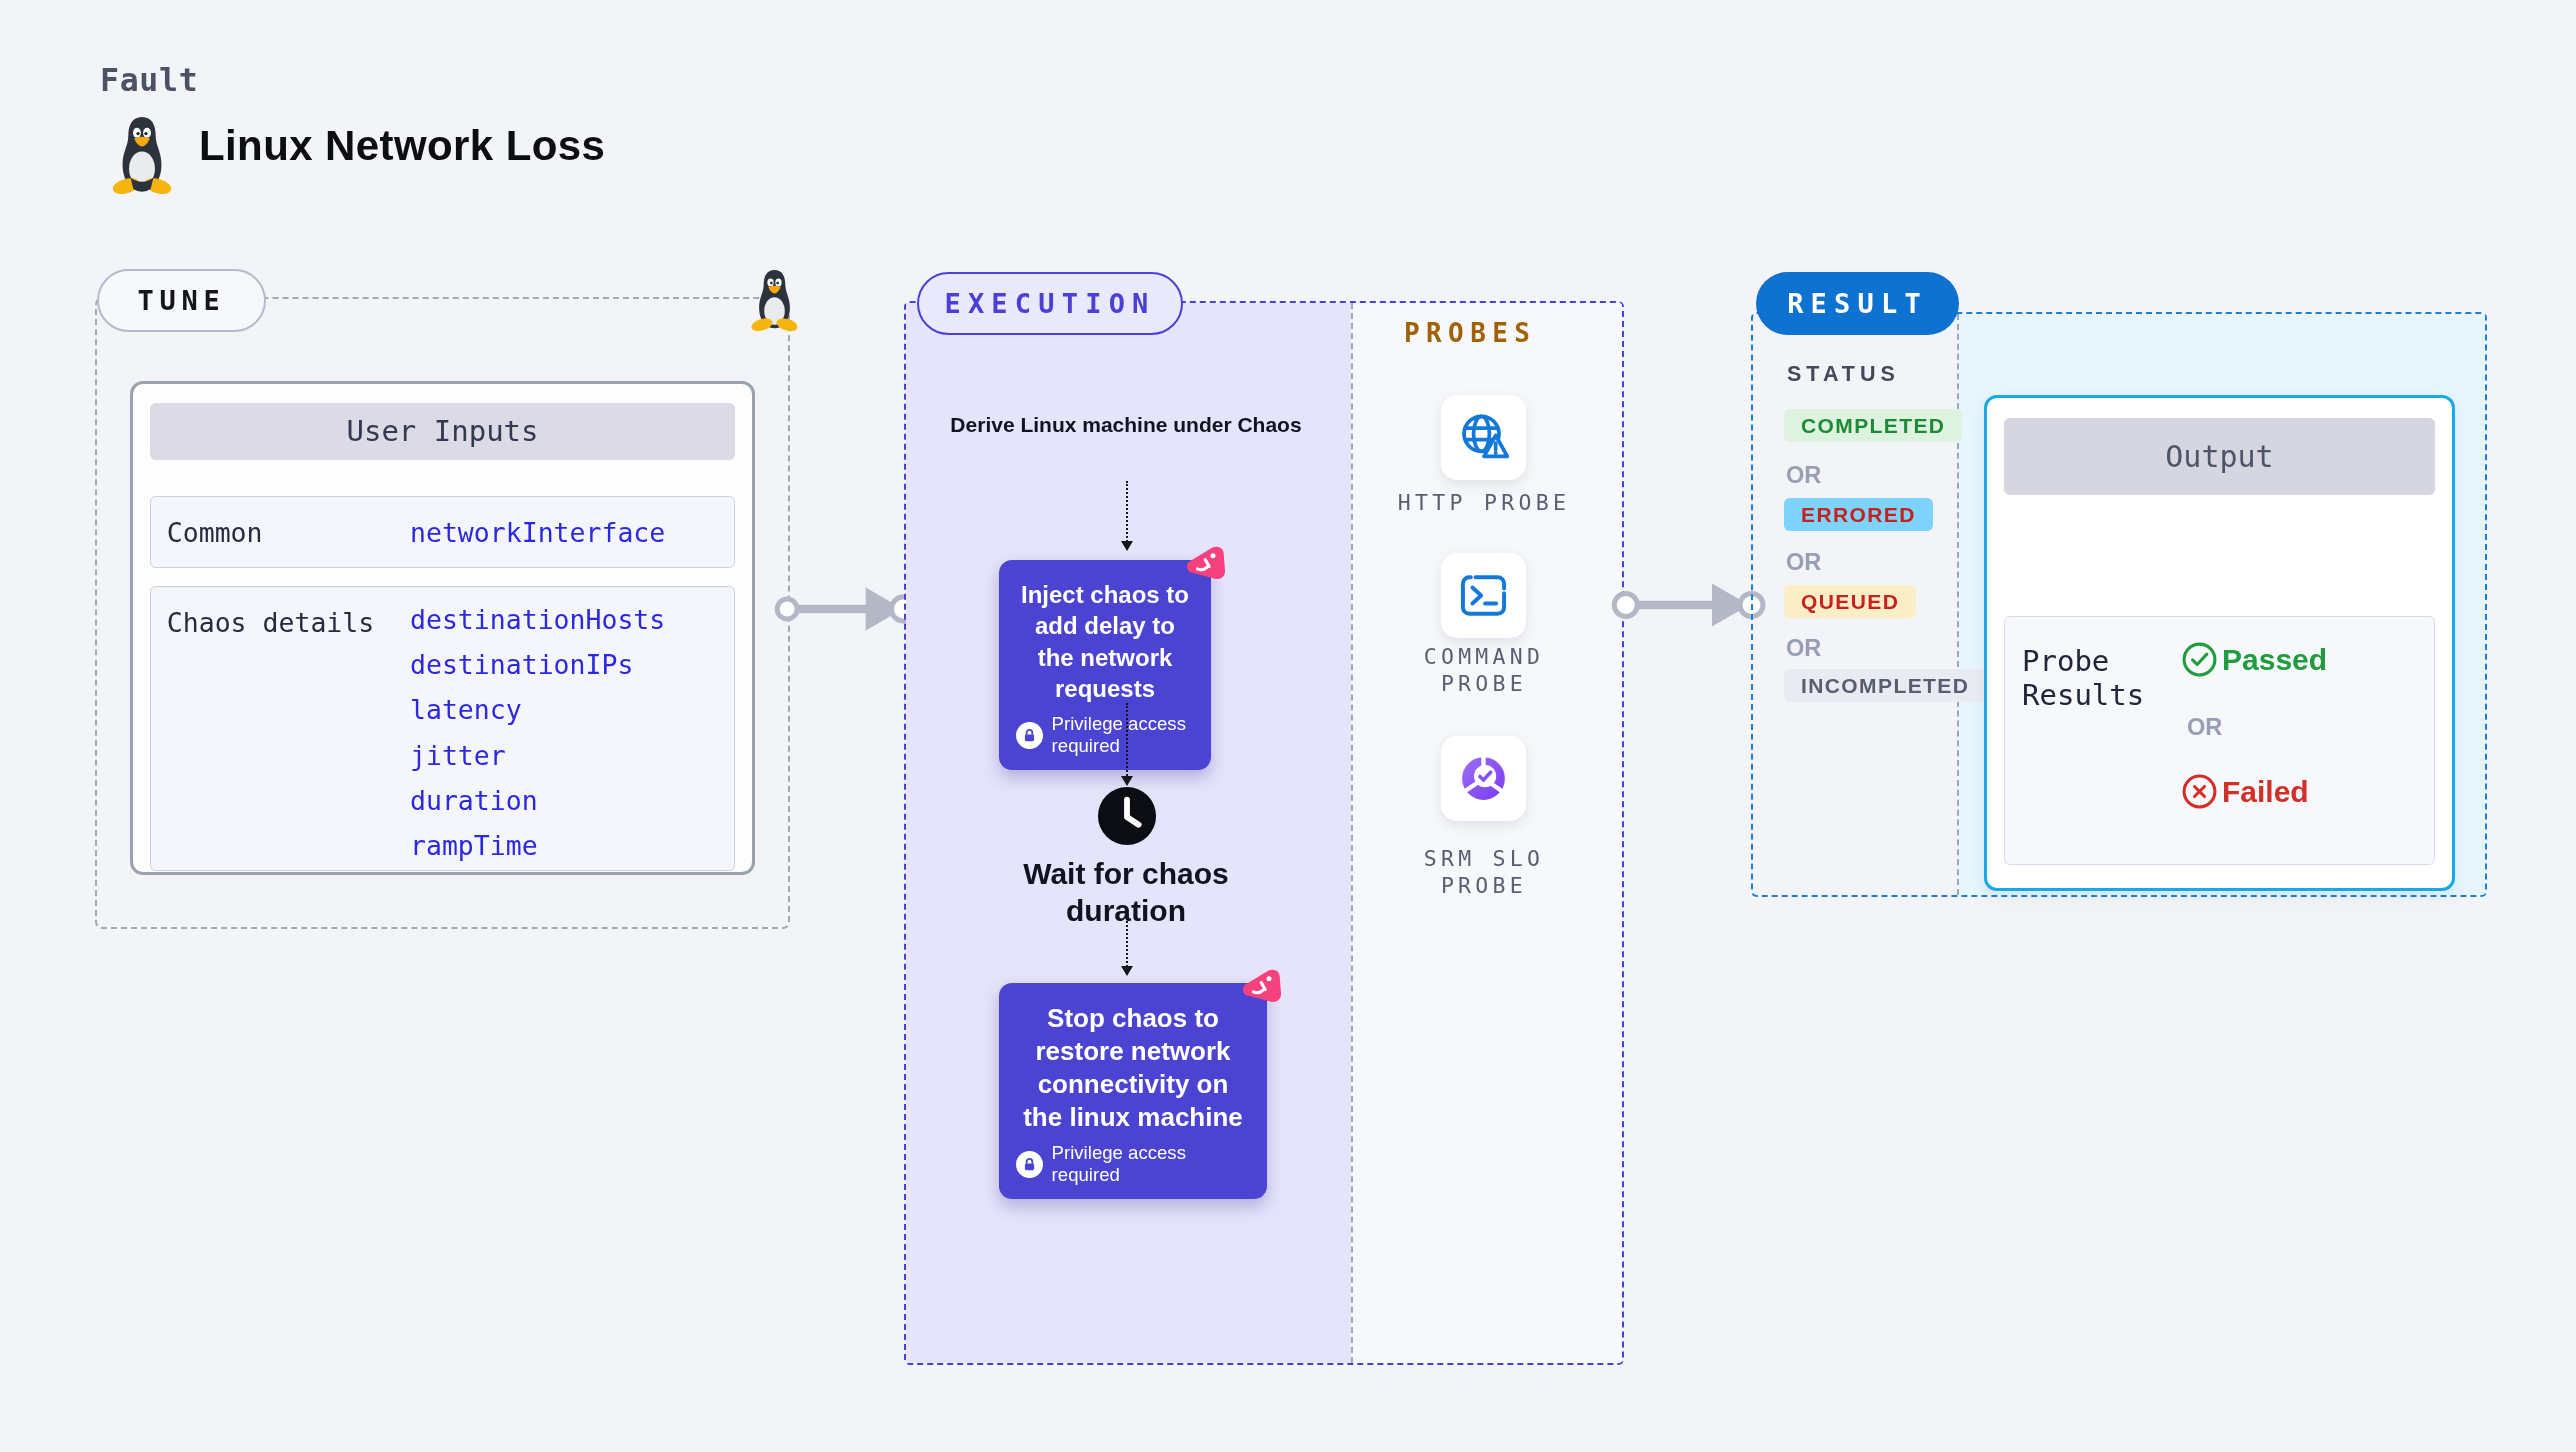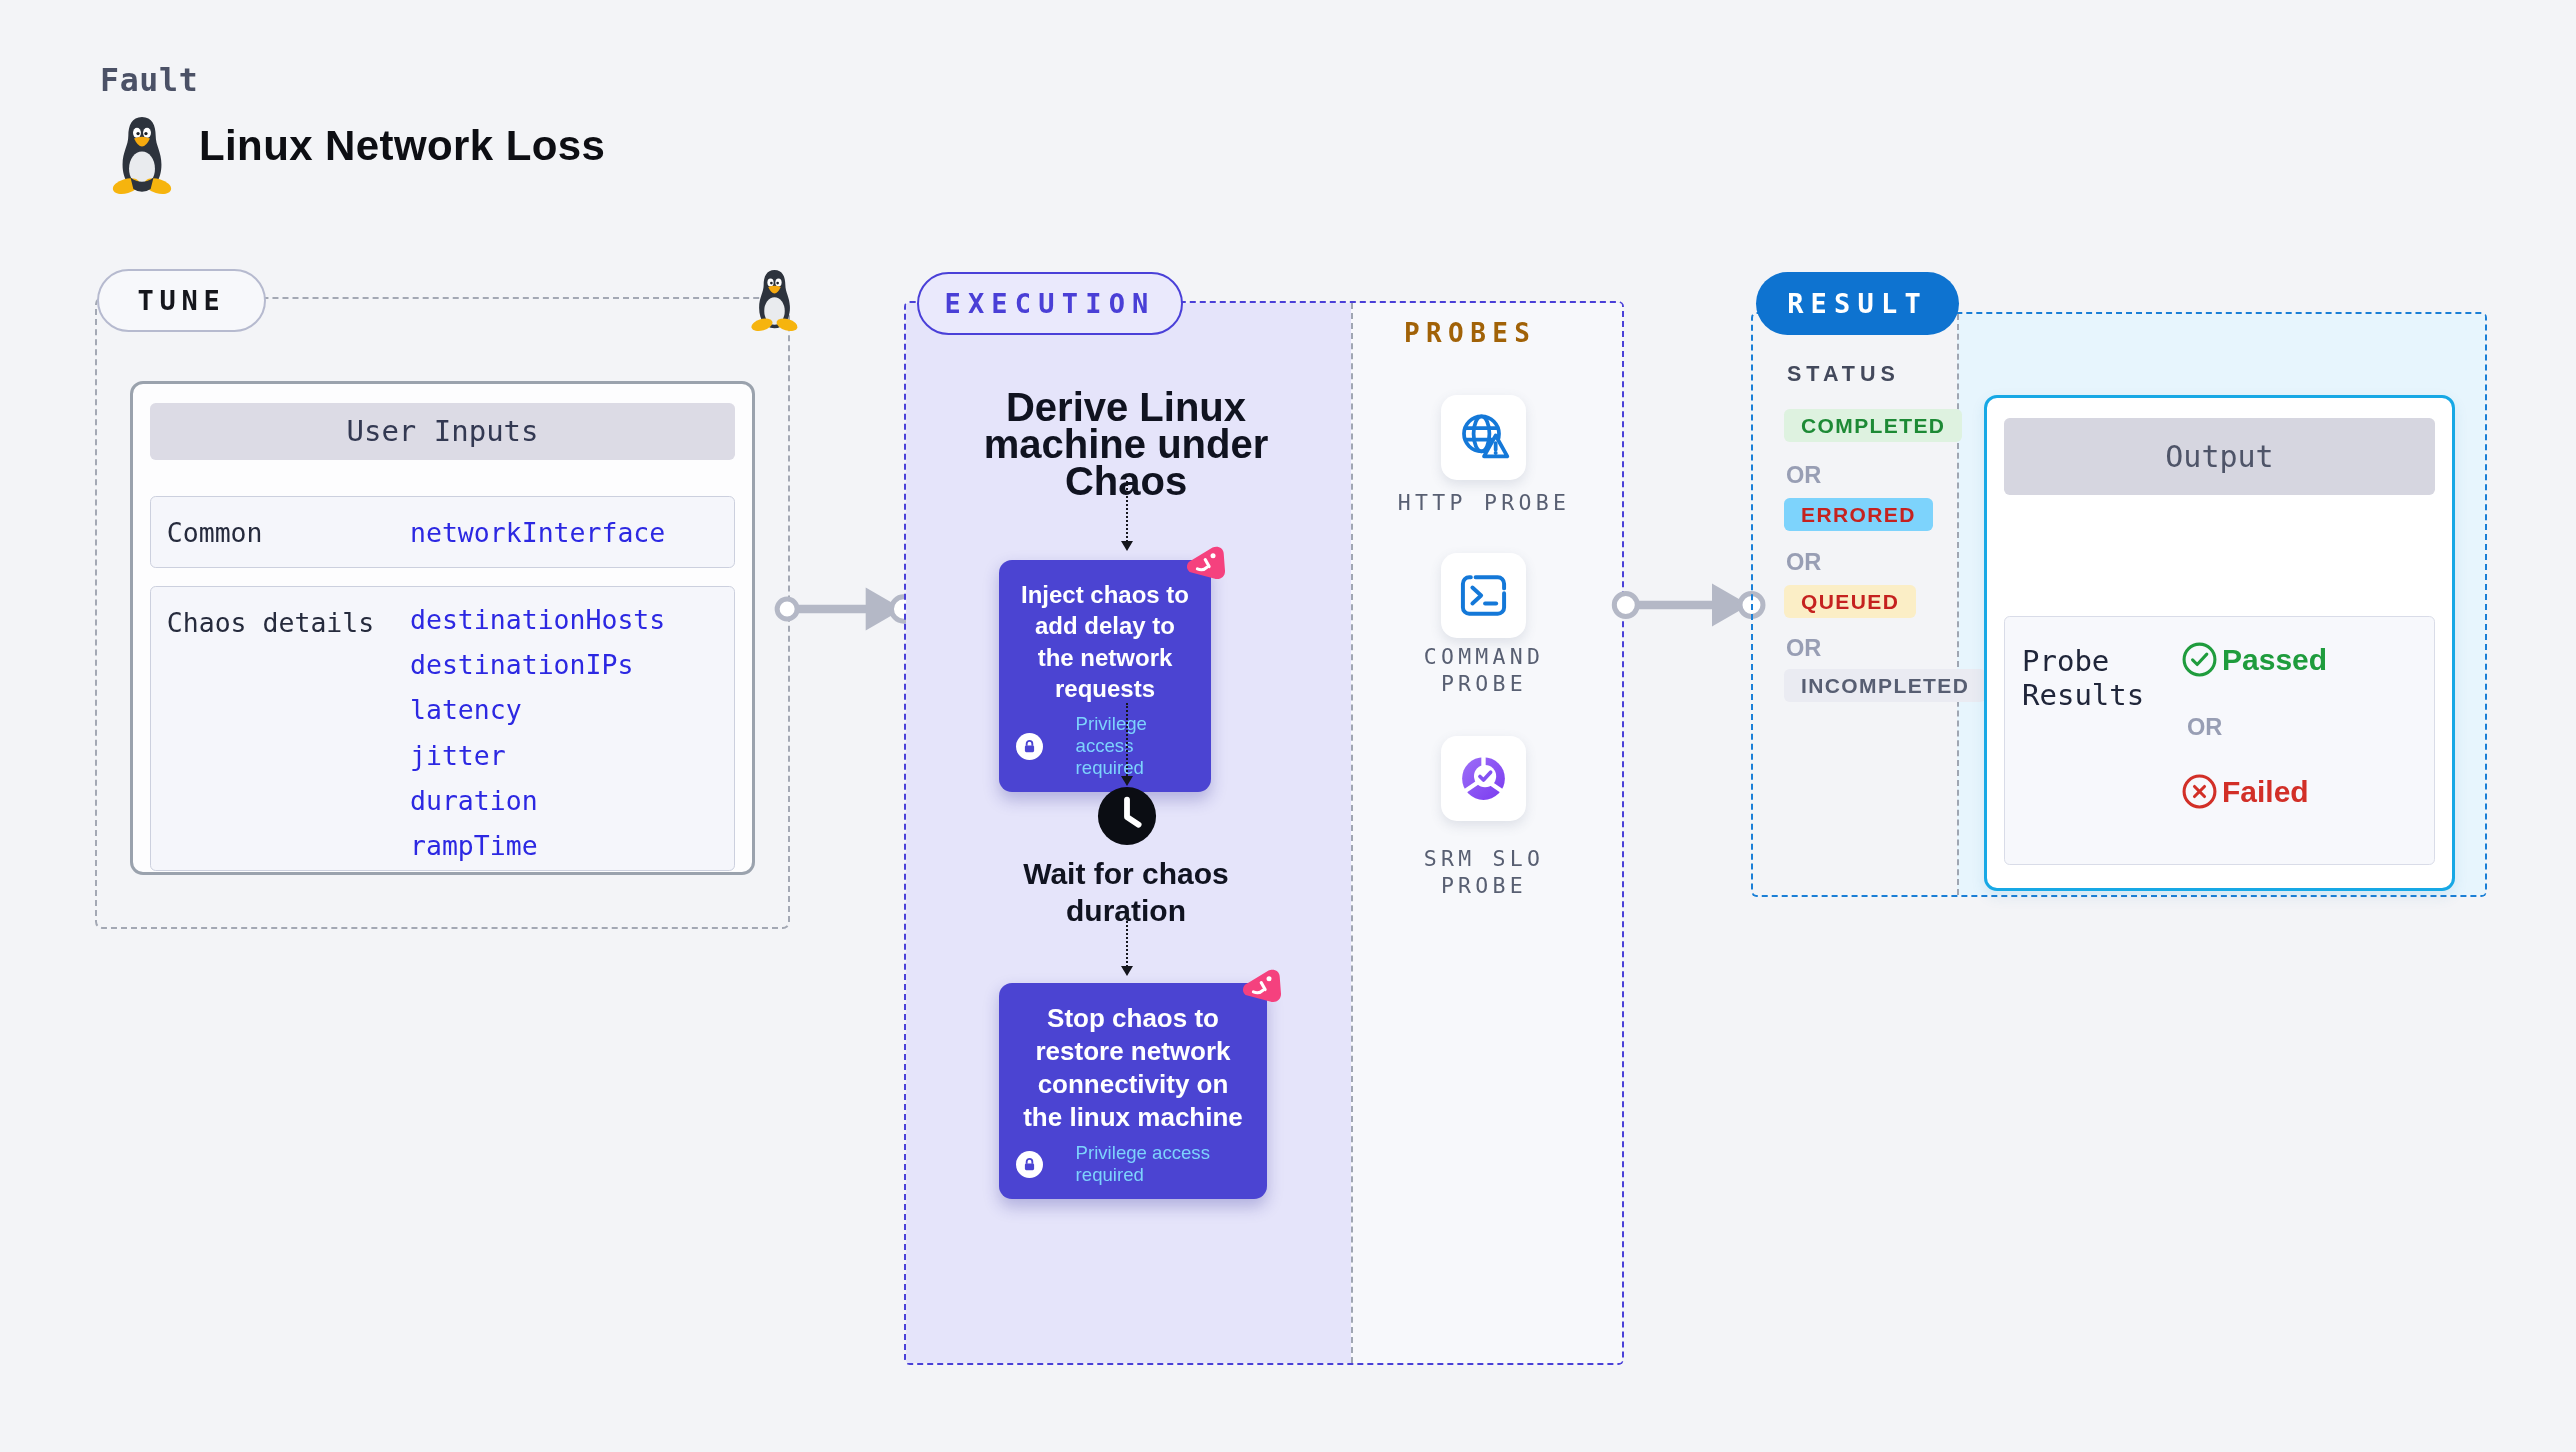--- a/index.html
+++ b/index.html
@@ -40,21 +40,21 @@
   .exec-pill{left:917px;top:272px;width:262px;height:59px;background:#eae9fc;
              border:2.9px solid #4a40d8;color:#4a3fd6;font-size:27px;letter-spacing:7.2px;}
   .step-text{font-weight:bold;color:#101320;text-align:center;font-family:"Liberation Sans", sans-serif;}
   .dotline{width:0;border-left:2.9px dotted #15161d;}
   .dotline::after{content:"";position:absolute;left:-7.2px;bottom:-11.5px;border:6.4px solid transparent;border-top:10px solid #15161d;}
   .chaos-node{background:#4b44d2;border-radius:13px;color:#fff;box-shadow:0 7.2px 15.8px rgba(46,42,150,.28);
               box-sizing:border-box;padding:18.6px 17px 13px;}
   .chaos-node-title{font-family:"Liberation Sans", sans-serif;font-weight:bold;font-size:24px;line-height:31.5px;text-align:center;}
   .priv{display:flex;align-items:center;justify-content:center;gap:8.6px;margin-top:8.6px;}
   .priv-lock{width:27px;height:27px;border-radius:50%;background:#fff;display:flex;align-items:center;justify-content:center;flex:none;}
-  .priv-text{font-size:18.6px;color:#7dd3fc;font-family:"Liberation Sans", sans-serif;margin-left:24px;}
+  .priv-text{font-size:18.6px;color:#ffffff;font-family:"Liberation Sans", sans-serif;}
   .pink-badge{position:absolute;top:-20px;right:-20px;width:50px;height:50px;}
 
   
   .probes-label{left:1404px;top:318px;font-size:26px;font-weight:bold;color:#a16207;letter-spacing:6.4px;}
   .probe-card{left:1441px;width:85px;height:85px;background:#fff;border-radius:15.8px;
               box-shadow:0 4.3px 11.5px rgba(80,90,120,.14);display:flex;align-items:center;justify-content:center;}
   .probe-name{left:1391px;width:186px;text-align:center;font-size:21.5px;color:#585f72;letter-spacing:4.3px;line-height:27px;}
 
   
   .result-box{left:1751px;top:312px;width:736px;height:585px;border:2.9px dashed #1a7fd6;border-radius:5.7px;box-sizing:border-box;}
@@ -144,21 +144,21 @@
     <circle cx="24" cy="50" r="14" fill="#fff" stroke="#b4b8c6" stroke-width="7"></circle>
     <circle cx="187" cy="50" r="17" fill="#fff" stroke="#b4b8c6" stroke-width="7"></circle>
   </svg>
 
   <div class="abs exec-box">
     <div class="exec-left"></div>
     <div class="exec-right"></div>
   </div>
   <div class="abs pill exec-pill">EXECUTION</div>
 
-  <div class="abs step-text" style="left:947px;top:389px;width:358px;font-size:40px;line-height:37px;">Derive Linux machine under Chaos</div>
+  <div class="abs step-text" style="left:947px;top:406px;width:358px;font-size:21px;line-height:37px;">Derive Linux machine under Chaos</div>
 
   <div class="abs dotline" style="left:1126px;top:481px;height:64px;"></div>
 
   <div class="abs chaos-node" style="left:999px;top:560px;width:212px;min-height:126px;">
     <svg class="pink-badge" viewBox="0 0 64 64">
       <path d="M12 43 C6 39 7 31 13 28 L38 9 C44 5 52 8 53 15 L57 37 C58 45 51 50 44 48 Z" fill="#f5417e" transform="rotate(6 32 32)"></path>
       <path d="M31 25 l5 9" stroke="#fff" stroke-width="4" stroke-linecap="round"></path>
       <circle cx="41" cy="20" r="3.2" fill="#fff"></circle>
       <path d="M21 37 q7 3 12 -2" stroke="#fff" stroke-width="4" fill="none" stroke-linecap="round"></path>
     </svg>

